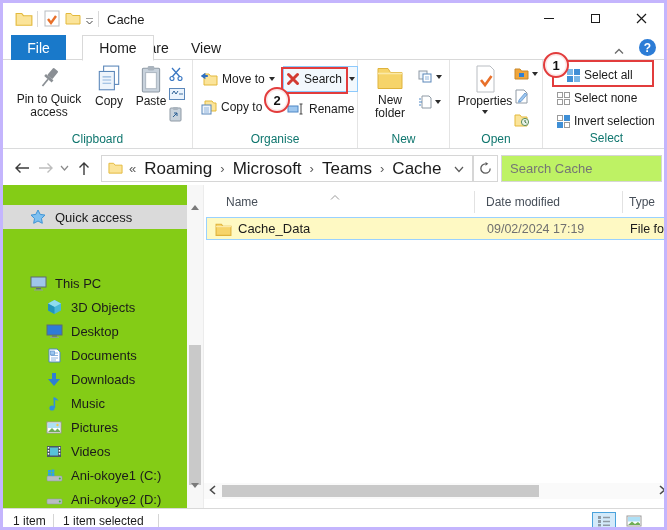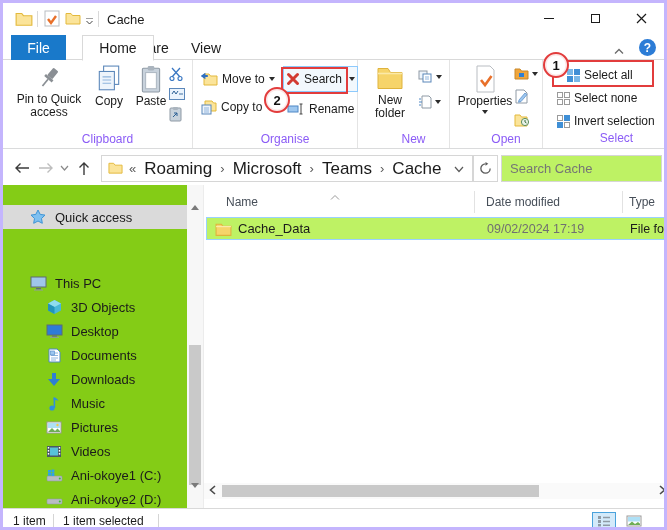--- a/index.html
+++ b/index.html
@@ -14,21 +14,21 @@
 .min-glyph{width:10px;height:1px;background:#1b1b1b}
 .max-glyph{width:9px;height:9px;border:1px solid #1b1b1b}
 
 .tabrow{position:absolute;left:0;top:32px;width:100%;height:25px;background:#fff;border-bottom:1px solid #d9d9d9}
 .tab{position:absolute;top:0;height:25px;display:flex;align-items:center;justify-content:center;font-size:14px}
 .tab-file{left:8px;width:55px;background:#1979ca;color:#fff}
 .tab-active{background:#fff;border:1px solid #d9d9d9;border-bottom:1px solid #fff;height:26px;z-index:2}
 
 .ribbon{position:absolute;left:0;top:57px;width:100%;height:89px;background:#fff;border-bottom:1px solid #dadbdc}
 .grp{position:absolute;top:0;height:88px;border-right:1px solid #e4e4e4}
-.grp-label{position:absolute;bottom:2px;left:10px;width:100%;text-align:center;color:#8b5cf6;font-size:12px}
+.grp-label{position:absolute;bottom:2px;left:0;width:100%;text-align:center;color:#0f766e;font-size:12px}
 .bigbtn{position:absolute;top:3px;display:flex;flex-direction:column;align-items:center;gap:2px;padding-top:2px;text-align:center;line-height:13px}
 .smallbtn{position:absolute;height:22px;display:flex;align-items:center;gap:4px;white-space:nowrap}
 .dd{width:0;height:0;border-left:3.5px solid transparent;border-right:3.5px solid transparent;border-top:4px solid #2b2b2b}
 .minicol{position:absolute;display:flex;flex-direction:column;gap:3px}
 .minirow{display:flex;align-items:center;gap:3px;height:17px}
 .delete-split{position:absolute;left:90px;top:6px;height:26px;display:flex;align-items:center;border:1px solid #8ecafc;background:#f2f8fd;padding:0 2px}
 
 .selgrid{display:grid;grid-template-columns:6px 6px;grid-template-rows:6px 6px;gap:1px}
 .sq-f1{background:#7ab8e8}.sq-f2{background:#3f8fd6}.sq-o{border:1px solid #9a9a9a;background:#fff}
 
@@ -48,21 +48,21 @@
 .sb-item.lvl1{padding-left:26px}.sb-item.lvl2{padding-left:42px}
 .sb-sel{background:#dadada}
 .sb-ico{width:18px;height:16px;display:flex;align-items:center;justify-content:center;flex-shrink:0}
 .sb-scroll{position:absolute;left:184px;top:182px;width:16px;height:323px;background:#f7f7f7}
 .sb-thumb{position:absolute;left:2px;width:12px;background:#c9c9c9}
 .tri-up{width:0;height:0;border-left:4px solid transparent;border-right:4px solid transparent;border-bottom:5px solid #7a7a7a}
 .tri-down{width:0;height:0;border-left:4px solid transparent;border-right:4px solid transparent;border-top:5px solid #7a7a7a}
 .pane{position:absolute;left:200px;top:182px;width:467px;height:323px;background:#fff;border-left:1px solid #ececec}
 .colhdr{position:absolute;top:4px;height:24px;display:flex;align-items:flex-end;color:#474f59;font-size:12px;padding-bottom:4px}
 .colsep{position:absolute;top:6px;width:1px;height:22px;background:#e2e2e2}
-.filerow{position:absolute;left:2px;top:32px;width:459px;height:23px;background:#bef264;border:1px solid #99d1ff;display:flex;align-items:center}
+.filerow{position:absolute;left:2px;top:32px;width:459px;height:23px;background:#fef9c3;border:1px solid #99d1ff;display:flex;align-items:center}
 .hscroll{position:absolute;left:0;top:298px;width:467px;height:16px;background:#fafafa;display:flex;align-items:center}
 .hthumb{position:absolute;left:18px;width:317px;height:12px;top:2px;background:#c9c9c9}
 
 .statusbar{position:absolute;left:0;top:505px;width:100%;height:25px;border-top:1px solid #d9d9d9;background:#fff;font-size:12px}
 .st-sep{position:absolute;top:5px;width:1px;height:14px;background:#d5d5d5}
 .viewbtn{position:absolute;top:3px;width:24px;height:18px;display:flex;align-items:center;justify-content:center;border:1px solid transparent}
 .viewbtn.sel{border-color:#49a2dc;background:#d3eafa}
 .helpbtn{position:absolute;right:8px;top:4px;width:17px;height:17px;border-radius:50%;background:#2c7cd6;color:#fff;display:flex;align-items:center;justify-content:center;font-size:12px;font-weight:bold}
 .chev-up{position:absolute;right:40px;top:9px}
 </style>

